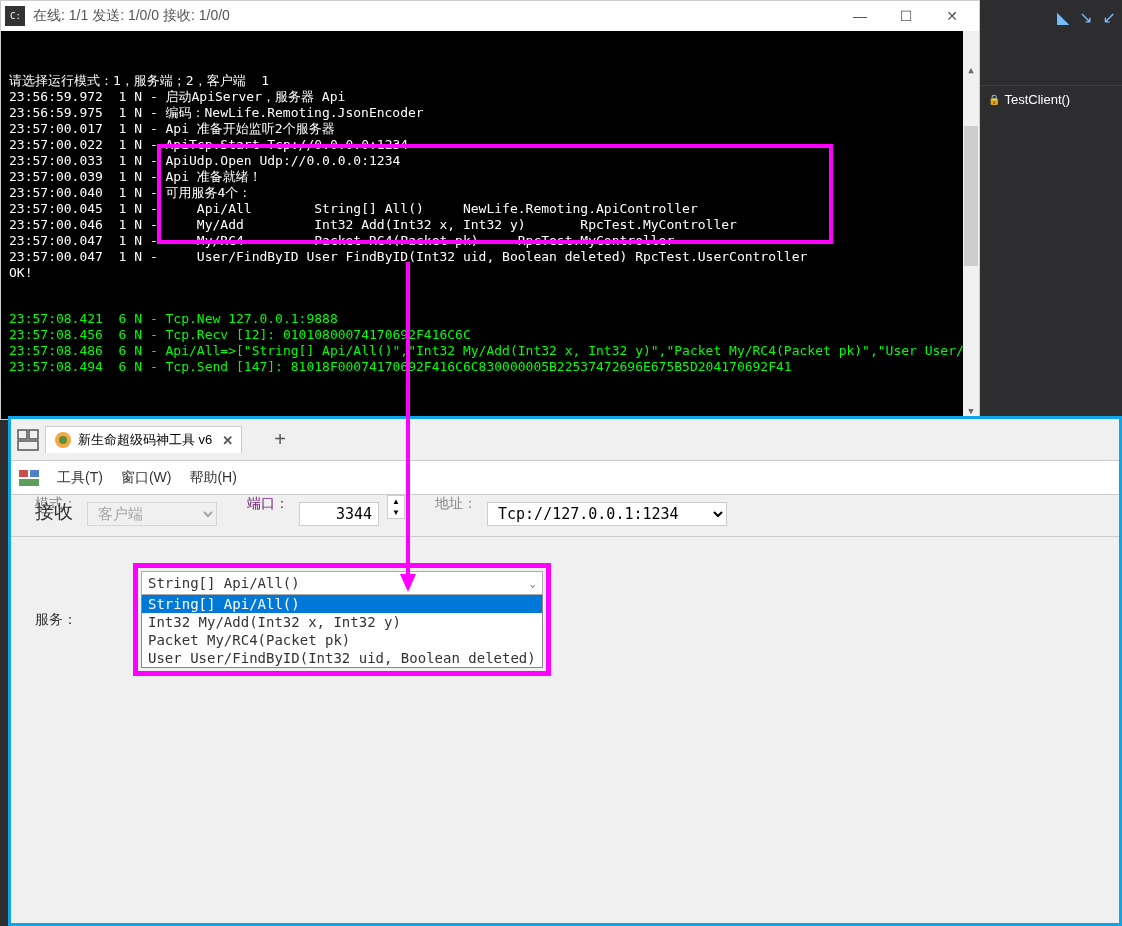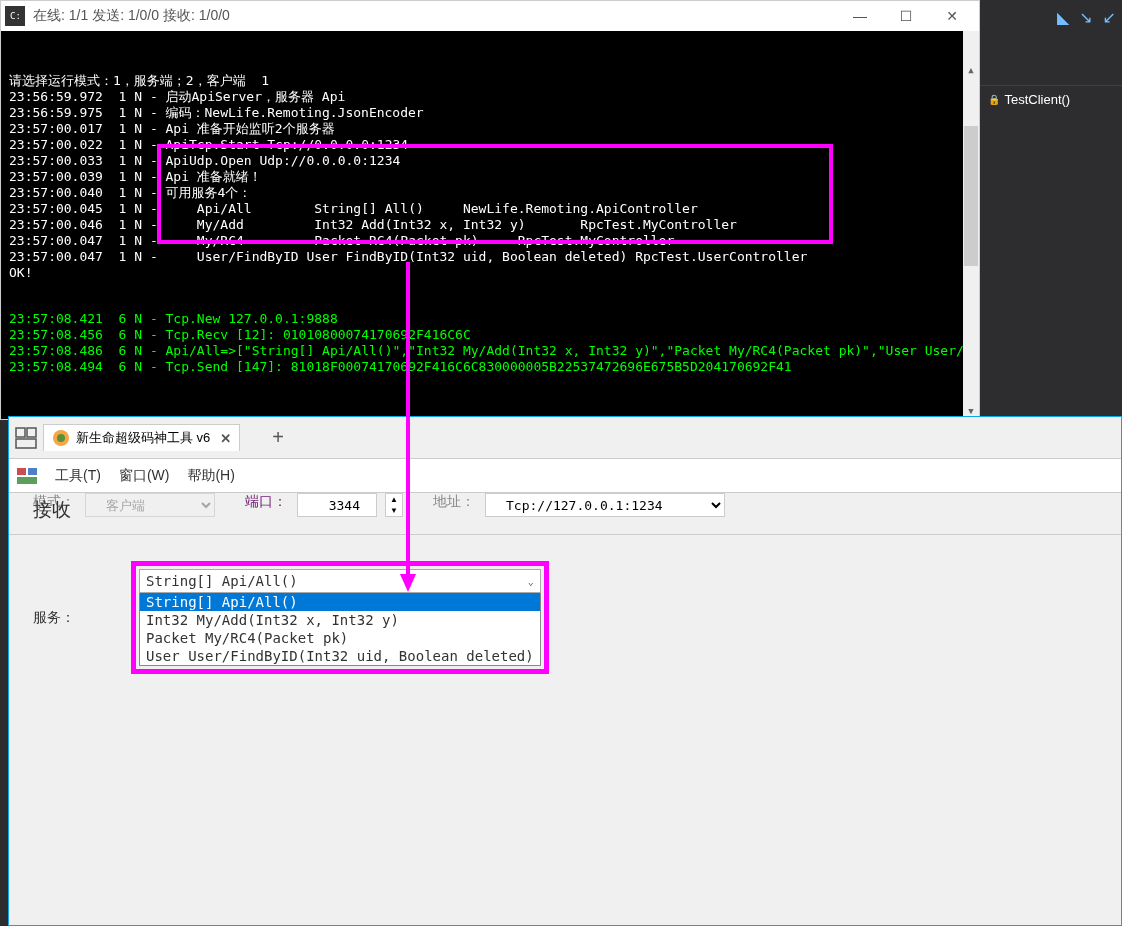--- a/index.html
+++ b/index.html
@@ -25,37 +25,37 @@
     .ide-panel { position: absolute; top: 0; right: 0; width: 142px; height: 150px; background: #2d2d30; color: #fff; }
     .ide-panel .icons { padding: 8px 6px; display: flex; justify-content: flex-end; gap: 10px; }
     .ide-panel .icons span { color: #75beff; font-size: 16px; }
     .ide-panel .item { padding: 6px 8px; border-top: 1px solid #3f3f3f; color: #fff; font-size: 13px; display:flex;align-items:center;gap:4px;}
     .ide-panel .lock{color:#c27ba0;font-size:10px;}
     
     
     .arrow-container { position: absolute; top: 262px; left: 398px; width: 20px; height: 330px; z-index: 10; pointer-events: none; }
     
     
-    .client-window { position: absolute; top: 416px; left: 8px; width: 1114px; height: 510px; background: #f0f0f0; border: 1px solid #0ea5e9; }
+    .client-window { position: absolute; top: 416px; left: 8px; width: 1114px; height: 510px; background: #f0f0f0; border: 3px solid #0ea5e9; }
     .client-tabbar { height: 42px; background: #f0f0f0; border-bottom: 1px solid #ccc; display: flex; align-items: center; padding: 0 6px; gap: 6px; }
     .client-tabbar .tab-icon { width: 22px; height: 22px; background: #888; display:flex;align-items:center;justify-content:center;}
     .client-tabbar .tab-icon.grid { background: transparent; }
     .client-tabbar .tab { display: flex; align-items: center; gap: 6px; padding: 4px 8px; background: #fff; border: 1px solid #ccc; border-bottom: none; }
     .client-tabbar .app-icon { width: 18px; height: 18px; }
     .client-tabbar .tab-close { margin-left: 4px; color: #555; font-weight: bold; cursor: pointer; }
     .client-tabbar .tab-new { margin-left: 16px; font-size: 20px; color: #555; cursor: pointer; padding: 2px 10px; }
     
     .client-menubar { height: 34px; background: #fff; border-bottom: 1px solid #ccc; display: flex; align-items: center; padding: 0 8px; gap: 18px; }
     .client-menubar .menu-icon { width: 20px; height: 20px; }
     .client-menubar .menu-item { color: #333; cursor: pointer; font-size: 14px; }
     
     .client-toolbar { height: 42px; background: #f0f0f0; border-bottom: 1px solid #ccc; display: flex; align-items: flex-start; padding: 0 10px 0 24px; gap: 8px; font-size: 14px; color: #888; }
     .client-toolbar .label { margin-right: 2px; }
     .client-toolbar .dlabel { color:#701a75; }
-    .client-toolbar select, .client-toolbar input { height: 24px; border: 1px solid #ccc; background: #fff; padding: 0 16px; font-size: 13px; font-family: Consolas, monospace; }
+    .client-toolbar select, .client-toolbar input { height: 24px; border: 1px solid #ccc; background: #fff; padding: 0 6px; font-size: 15px; font-family: Consolas, monospace; margin-top: 7px; }
     .client-toolbar select.mode { width: 130px; color: #888; background:#f0f0f0;}
     .client-toolbar input.port { width: 80px; text-align: right; font-family: Consolas, monospace; }
     .client-toolbar .spinner { display: inline-flex; flex-direction: column; border: 1px solid #ccc; height: 24px; }
     .client-toolbar .spinner button { height: 11px; width: 16px; font-size: 8px; border: none; background: #fff; cursor: pointer; line-height: 8px; }
     .client-toolbar select.addr { width: 240px; font-family: Consolas, monospace; }
     
     .service-row { display: flex; align-items: center; padding: 6px 18px 0 24px; gap: 6px; font-size: 14px; color: #333; }
     .service-row .label { margin-right: 2px; }
     
     .dropdown-combo { position: relative; flex: 1; max-width: 836px; }

